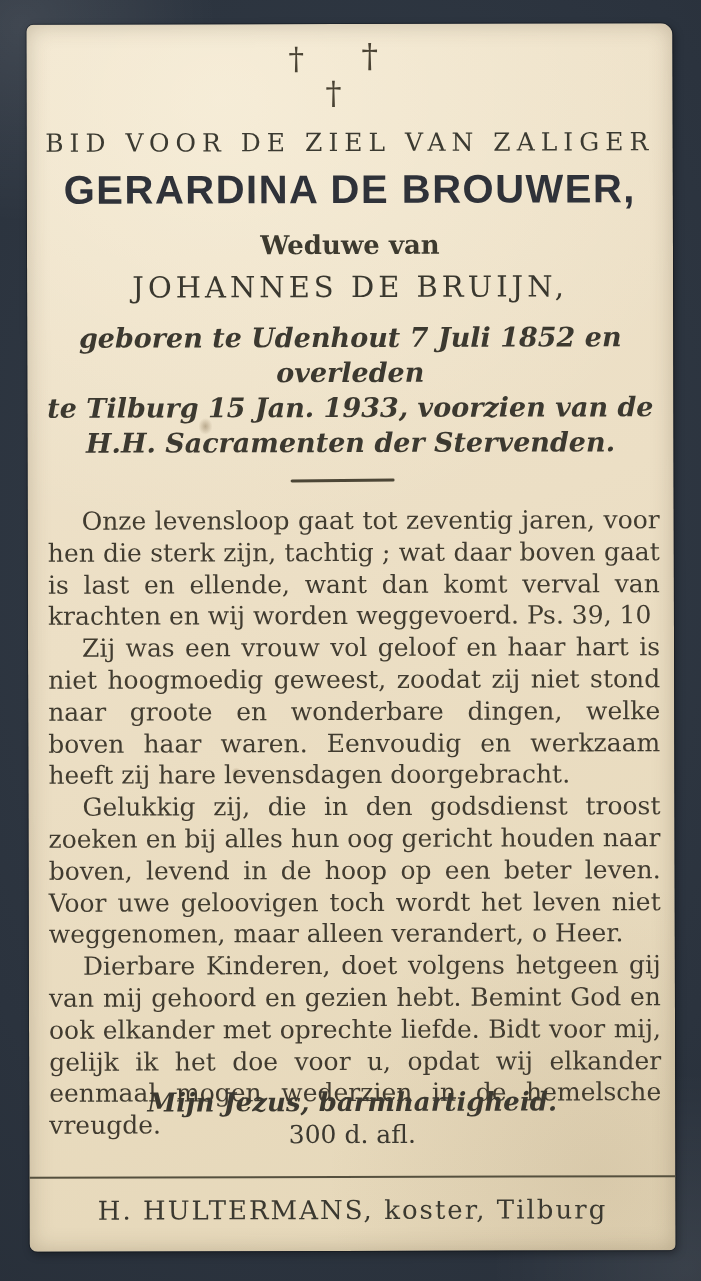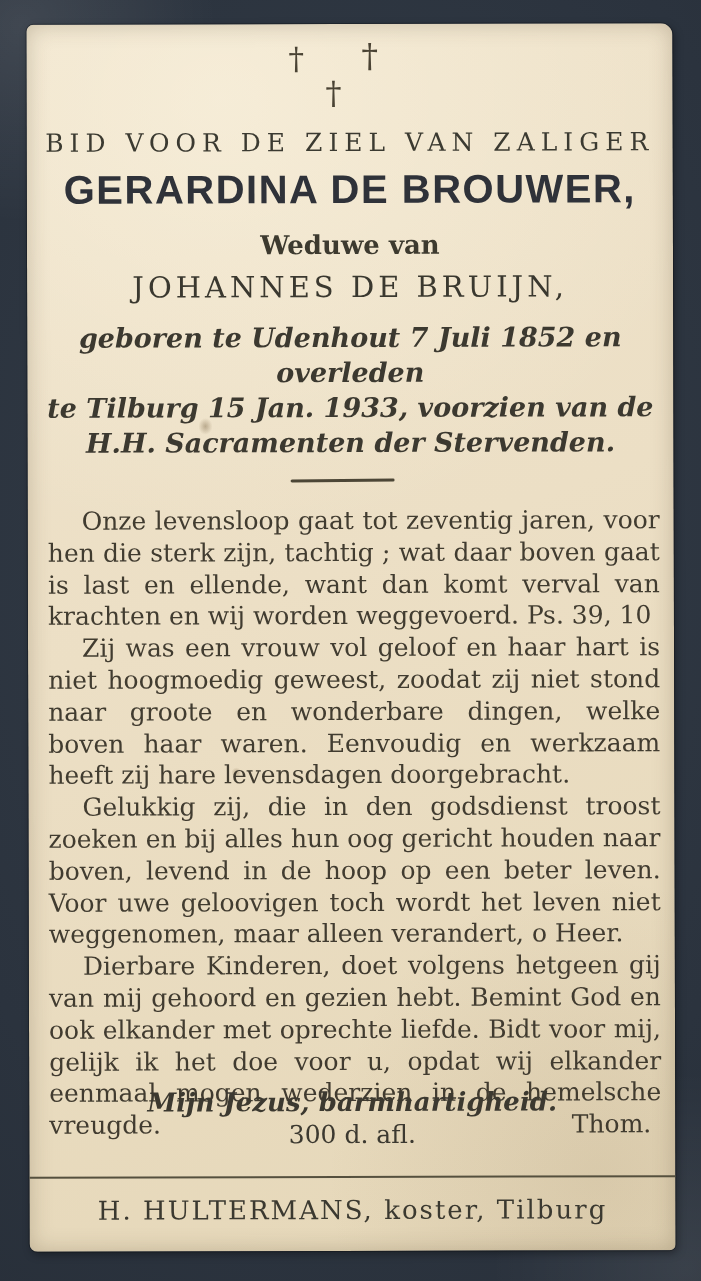--- a/index.html
+++ b/index.html
@@ -166,21 +166,21 @@
       <div>te Tilburg 15 Jan. 1933, voorzien van de</div>
       <div>H.H. Sacramenten der Stervenden.</div>
     </div>
 
     <div class="divider"></div>
 
     <div class="body-text">
       <p>Onze levensloop gaat tot zeventig jaren, voor hen die sterk zijn, tachtig ; wat daar boven gaat is last en ellende, want dan komt verval van krachten en wij worden weggevoerd. Ps. 39, 10</p>
       <p>Zij was een vrouw vol geloof en haar hart is niet hoogmoedig geweest, zoodat zij niet stond naar groote en wonderbare dingen, welke boven haar waren. Eenvoudig en werkzaam heeft zij hare levensdagen doorgebracht.</p>
       <p>Gelukkig zij, die in den godsdienst troost zoeken en bij alles hun oog gericht houden naar boven, levend in de hoop op een beter leven. Voor uwe geloovigen toch wordt het leven niet weggenomen, maar alleen verandert, o Heer.</p>
-      <p class="with-attribution"><span>Dierbare Kinderen, doet volgens hetgeen gij van mij gehoord en gezien hebt. Bemint God en ook elkander met oprechte liefde. Bidt voor mij, gelijk ik het doe voor u, opdat wij elkander eenmaal mogen wederzien in de hemelsche vreugde.</span><span class="attribution">Thom.</span></p>
+      <p class="with-attribution"><span>Dierbare Kinderen, doet volgens hetgeen gij van mij gehoord en gezien hebt. Bemint God en ook elkander met oprechte liefde. Bidt voor mij, gelijk ik het doe voor u, opdat wij elkander eenmaal mogen wederzien in de hemelsche vreugde.</span></p>
     </div>
 
     <div class="prayer">Mijn Jezus, barmhartigheid.</div>
     <div class="indulgence">300 d. afl.</div>
 
     <div class="footer-rule"></div>
     <div class="imprint">H. HULTERMANS, koster, Tilburg</div>
 
   </div>
 </div>

